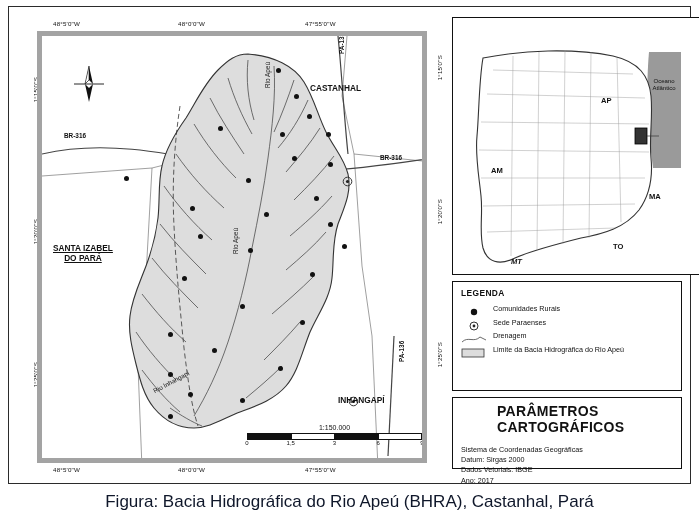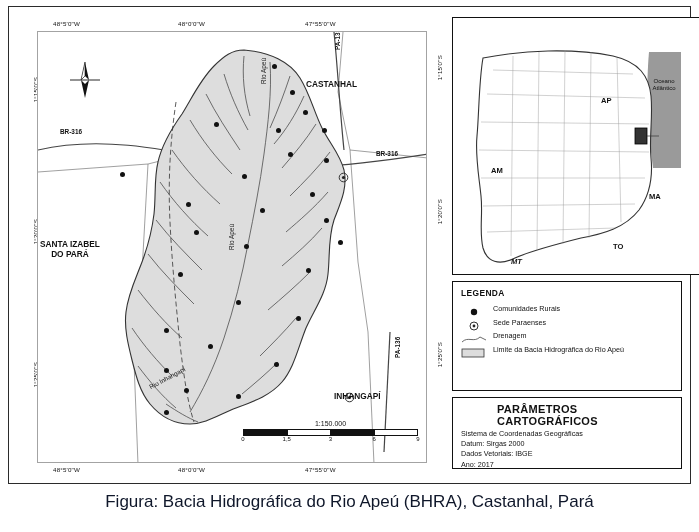--- a/index.html
+++ b/index.html
@@ -3,21 +3,21 @@
 <meta charset="utf-8">
 <style>
   html,body{margin:0;padding:0;background:#ffffff;}
   body{font-family:"Liberation Sans", sans-serif; width:699px; height:532px; overflow:hidden;}
   .page{position:relative;width:699px;height:532px;}
 
   .figure-frame{position:absolute;left:8px;top:6px;width:683px;height:478px;border:1px solid #2b2b2b;background:#ffffff;box-sizing:border-box;}
 
   
   .mainmap{position:absolute;left:14px;top:10px;width:415px;height:458px;box-sizing:border-box;}
-  .maprect{position:absolute;left:14px;top:14px;width:390px;height:432px;border:1px solid #a3a3a3;background:#ffffff;box-sizing:border-box;overflow:hidden;}
+  .maprect{position:absolute;left:14px;top:14px;width:390px;height:432px;border:5px solid #a3a3a3;background:#ffffff;box-sizing:border-box;overflow:hidden;}
 
   .basin{position:absolute;left:0;top:0;}
 
   
   .glabel{position:absolute;font-size:6.2px;color:#111;letter-spacing:0.2px;white-space:nowrap;}
   .glabel.vert{transform-origin:left top;}
 
   
   .place{position:absolute;font-size:8.3px;color:#111;font-weight:bold;text-align:center;line-height:1.15;white-space:pre-line;}
   .roadlbl{position:absolute;font-size:6.4px;color:#111;font-weight:bold;white-space:nowrap;}
@@ -45,21 +45,21 @@
   .stlabel{position:absolute;font-size:7.6px;font-weight:bold;color:#111;}
   .oceanlbl{position:absolute;font-size:6px;color:#111;text-align:center;line-height:1.2;white-space:pre-line;}
 
   .legend{position:relative;margin-top:6px;width:230px;height:110px;border:1px solid #111;background:#fff;box-sizing:border-box;padding:6px 8px;}
   .legend h4{margin:0 0 6px 0;font-size:8.4px;letter-spacing:0.4px;color:#111;font-weight:bold;}
   .lrow{display:flex;height:13.5px;}
   .lsym{width:26px;min-width:26px;height:12px;position:relative;margin-right:6px;}
   .ltext{font-size:7.2px;color:#111;}
 
   .params{position:relative;margin-top:6px;width:230px;height:72px;border:1px solid #111;background:#fff;box-sizing:border-box;padding:5px 8px;}
-  .params h4{margin:0 0 2px 0;font-size:11px;letter-spacing:0.3px;color:#111;font-weight:bold;padding-left:36px;}
+  .params h4{margin:0 0 10px 0;font-size:14px;letter-spacing:0.3px;color:#111;font-weight:bold;padding-left:36px;}
   .params p{margin:0;font-size:7.2px;color:#111;line-height:1.42;}
 
   .caption{position:absolute;left:0;right:0;top:492px;text-align:center;font-size:17px;color:#0f172a;}
 
   .dot{position:absolute;width:5px;height:5px;border-radius:50%;background:#111;}
 </style>
 </head>
 <body>
 
 <div class="page">
@@ -176,21 +176,21 @@
         </svg>
 
         <svg class="north" viewBox="0 0 34 40">
           <polygon points="17,2 21,20 17,16 13,20" fill="#111"></polygon>
           <polygon points="17,38 13,20 17,24 21,20" fill="#111"></polygon>
           <line x1="2" y1="20" x2="32" y2="20" stroke="#111" stroke-width="0.9"></line>
           <polygon points="17,2 17,16 13,20" fill="#fff" stroke="#111" stroke-width="0.6"></polygon>
         </svg>
 
         <div class="place" style="left:268px;top:48px;">CASTANHAL</div>
-        <div class="place" style="left:2px;top:208px;">SANTA IZABEL
+        <div class="place" style="left:11px;top:208px;text-decoration:underline;">SANTA IZABEL
 DO PARÁ</div>
         <div class="place" style="left:296px;top:360px;">INHANGAPÍ</div>
 
         <div class="roadlbl" style="left:22px;top:96px;">BR-316</div>
         <div class="roadlbl" style="left:338px;top:118px;">BR-316</div>
         <div class="roadlbl" style="left:296px;top:18px;transform:rotate(-90deg);transform-origin:left top;">PA-136</div>
         <div class="roadlbl" style="left:356px;top:326px;transform:rotate(-90deg);transform-origin:left top;">PA-136</div>
 
         <div class="rivlbl" style="left:222px;top:52px;transform:rotate(-90deg);transform-origin:left top;">Rio Apeú</div>
         <div class="rivlbl" style="left:190px;top:218px;transform:rotate(-90deg);transform-origin:left top;">Rio Apeú</div>

